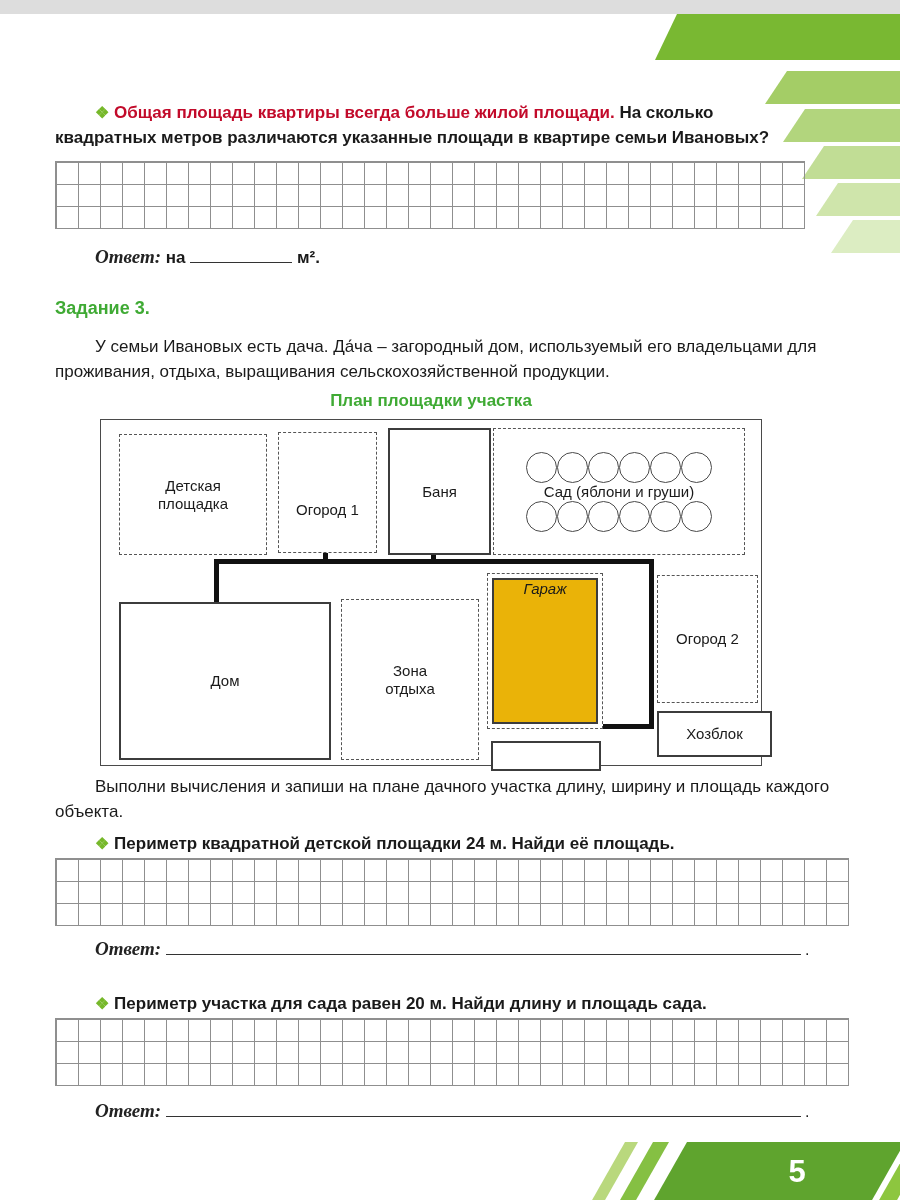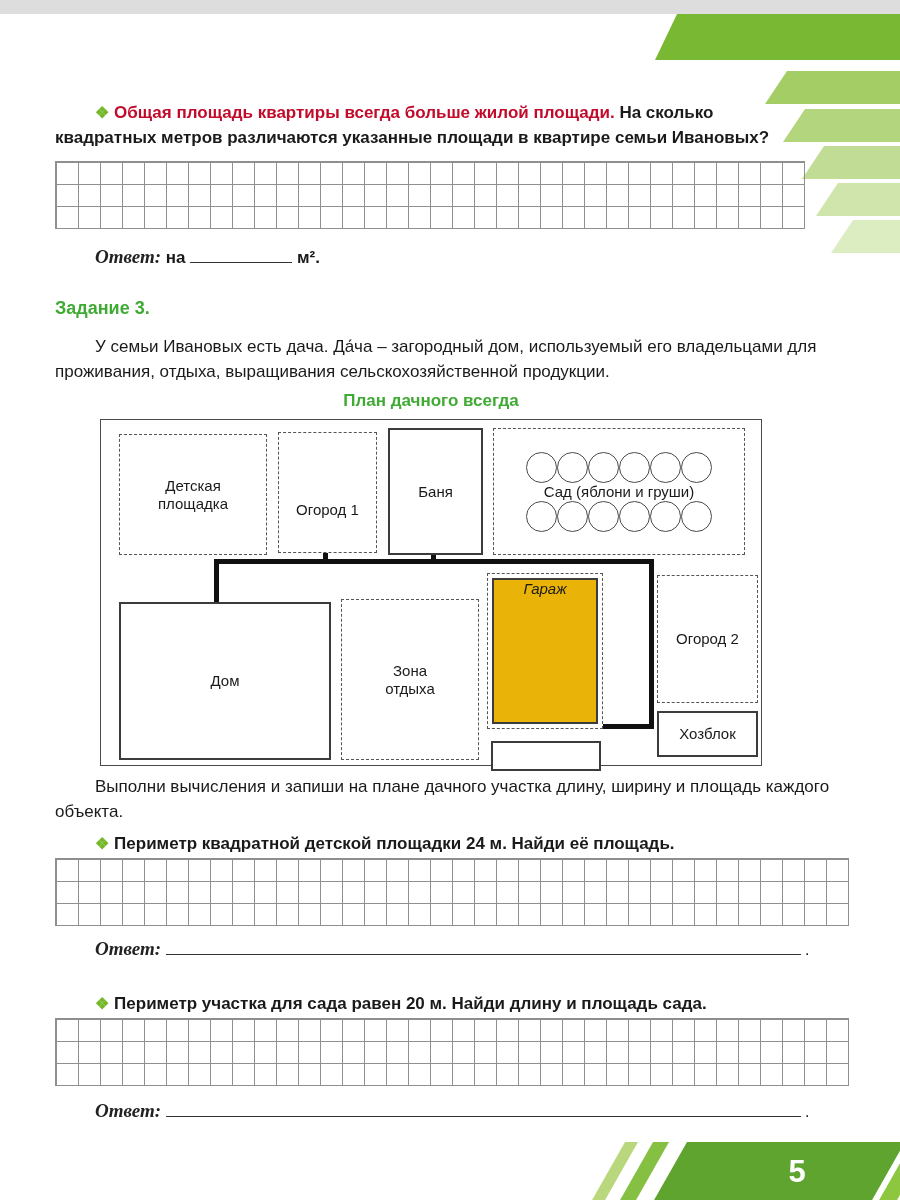--- a/index.html
+++ b/index.html
@@ -75,21 +75,21 @@
   }
   .plan .box { position:absolute; display:flex; align-items:center; justify-content:center;
     text-align:center; font-size:15px; line-height:18px; background:#fff; }
   .plan .dashed { border:1.5px dashed #555; }
   .plan .solid  { border:2px solid #3c3c3c; }
   .plan .path { position:absolute; background:#111; }
 
   .b-playground { left:18px;  top:14px;  width:148px; height:121px; }
   .b-playground span { max-width:100px; }
   .b-ogorod1   { left:177px; top:12px;  width:99px;  height:121px; align-items:flex-start; padding-top:35px; }
-  .b-banya     { left:287px; top:8px;   width:95px;  height:127px; }
+  .b-banya     { left:287px; top:8px;   width:103px;  height:127px; }
   .b-sad       { left:392px; top:8px;   width:252px; height:127px;
                  display:flex; flex-direction:column; justify-content:space-between;
                  padding:5px 6px; }
   .tree-row { display:flex; justify-content:space-between; }
   .tree { width:31px; height:31px; border-radius:50%; border:1.5px solid #4a4a4a; background:#fff; }
   .sad-label { text-align:center; font-size:15px; }
 
   .p-hmain  { left:113px; top:139px; width:440px; height:5px; }
   .p-vleft  { left:113px; top:142px; width:5px;  height:42px; }
   .p-stub1  { left:222px; top:133px; width:5px;  height:8px; }
@@ -98,21 +98,21 @@
   .p-hbot   { left:388px; top:304px; width:165px; height:5px; }
 
   .b-house   { left:18px;  top:182px; width:212px; height:158px; }
   .b-zona    { left:240px; top:179px; width:138px; height:161px; }
   .b-zona span { max-width:64px; }
   .b-garage-out { left:386px; top:153px; width:116px; height:156px; }
   .b-garage-in  { position:absolute; left:4px; top:4px; right:4px; bottom:4px;
                   border:2px solid #3c3c3c; display:flex; align-items:flex-start;
                   justify-content:center; background:#eab308;font-style:italic; }
   .b-ogorod2 { left:556px; top:155px; width:101px; height:128px; }
-  .b-hozblok { left:556px; top:291px; width:101px; height:46px; z-index:2; }
+  .b-hozblok { left:556px; top:291px; width:115px; height:46px; z-index:2; }
   .b-gate    { left:390px; top:321px; width:110px; height:30px; z-index:2; }
 </style>
 </head>
 <body>
 
 <div id="page">
 
   <div class="deco slant-l t1"></div>
   <div class="deco slant-l t2"></div>
   <div class="deco slant-l t3"></div>
@@ -132,21 +132,21 @@
     <span class="answer-label">Ответ:</span>
     <span class="bold">на</span>
     <span class="blank" style="width:102px;"></span>
     <span class="bold">м².</span>
   </p>
 
   <h2 class="abs green-head task-head">Задание 3.</h2>
 
   <p class="abs txt indent intro">У семьи Ивановых есть дача. Да́ча – загородный дом, используемый его владельцами для проживания, отдыха, выращивания сельскохозяйственной продукции.</p>
 
-  <h3 class="abs green-head plan-title">План дачного всегда</h3>
+  <h3 class="abs green-head plan-title">План площадки участка</h3>
 
   <div class="plan">
 
     <div class="path p-hmain"></div>
     <div class="path p-vleft"></div>
     <div class="path p-stub1"></div>
     <div class="path p-stub2"></div>
     <div class="path p-vright"></div>
     <div class="path p-hbot"></div>
 

